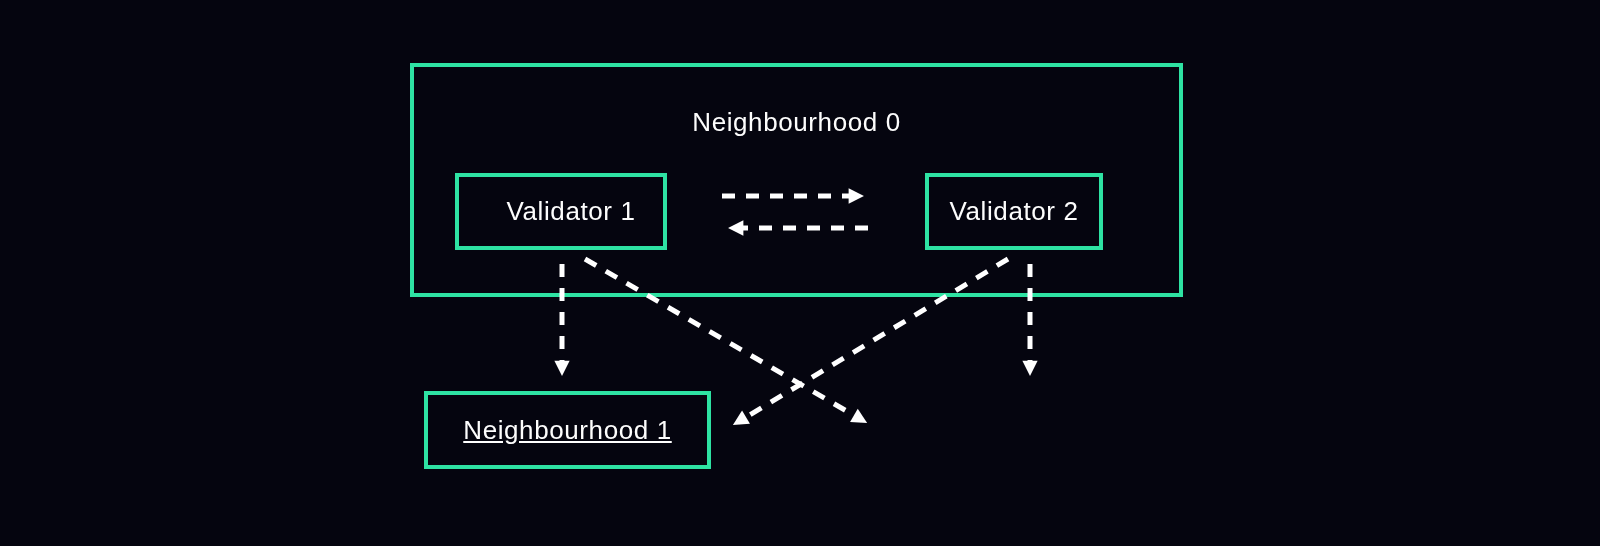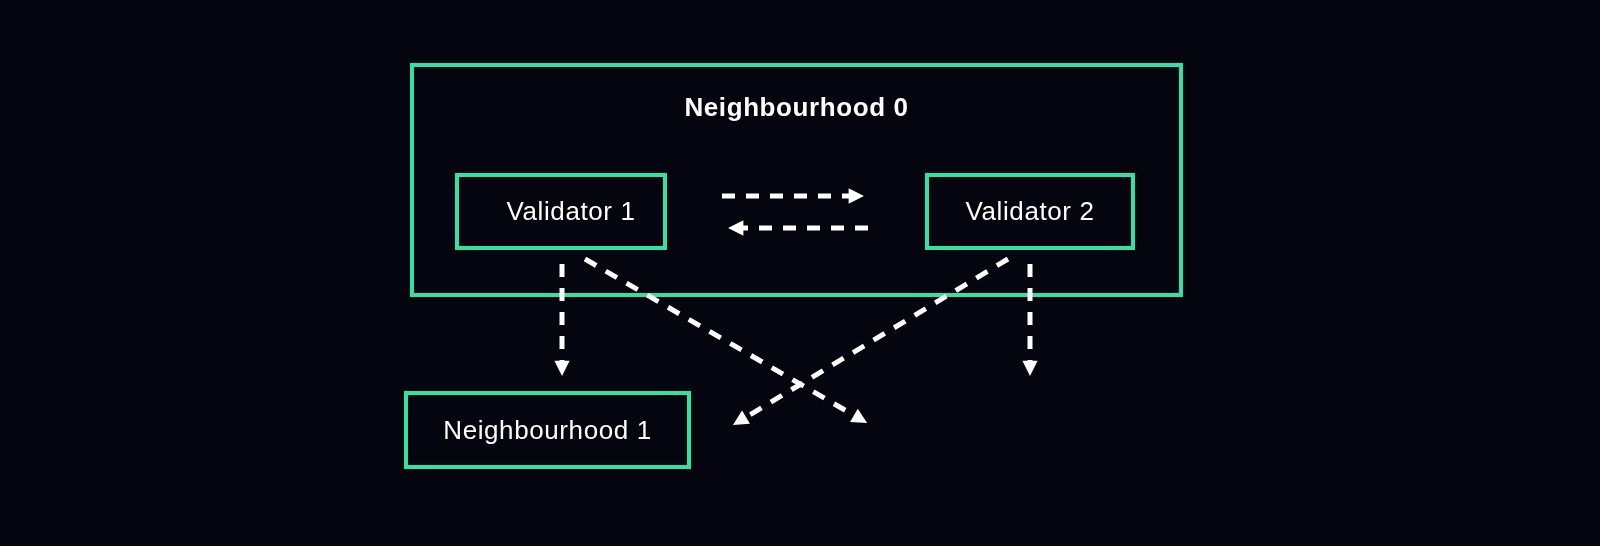--- a/index.html
+++ b/index.html
@@ -30,24 +30,24 @@
     font-weight: 400;
     letter-spacing: 0.6px;
     white-space: nowrap;
     color: #fdfdfd;
   }
   .node-neighbourhood0 {
     left: 410px; top: 63px;
     width: 773px; height: 234px;
     align-items: flex-start;
   }
-  .node-neighbourhood0 .label { margin-top: 25px; font-weight: bold; }
+  .node-neighbourhood0 .label { margin-top: 40px; }
   .node-validator1 { left: 455px; top: 173px; width: 212px; height: 77px; padding-left: 20px; }
-  .node-validator2 { left: 925px; top: 173px; width: 210px; height: 77px; }
-  .node-neighbourhood1 { left: 404px; top: 391px; width: 287px; height: 78px; }
+  .node-validator2 { left: 925px; top: 173px; width: 178px; height: 77px; }
+  .node-neighbourhood1 { left: 424px; top: 391px; width: 287px; height: 78px; text-decoration: underline; }
   .node-neighbourhood2 { left: 887px; top: 390px; width: 287px; height: 78px; }
   .edges-layer {
     position: absolute;
     left: 0; top: 0;
     width: 1600px; height: 546px;
     pointer-events: none;
   }
   .edge {
     stroke: var(--arrow, #ffffff);
     stroke-width: 5;

